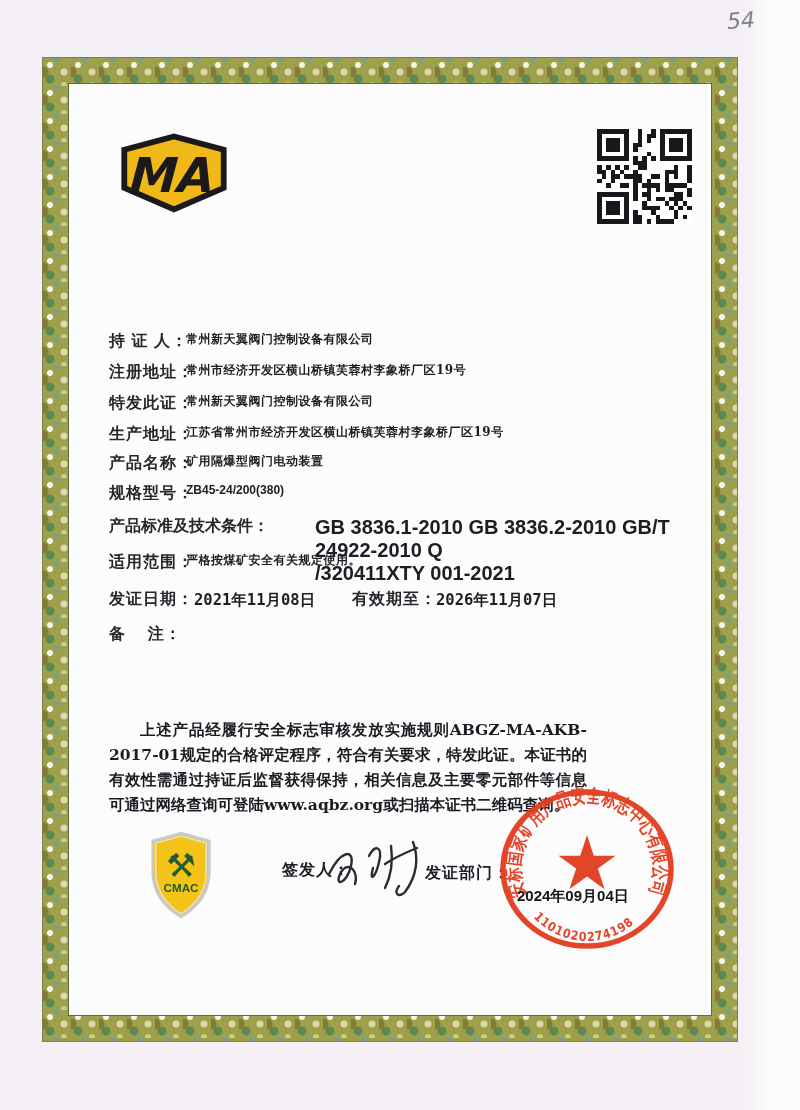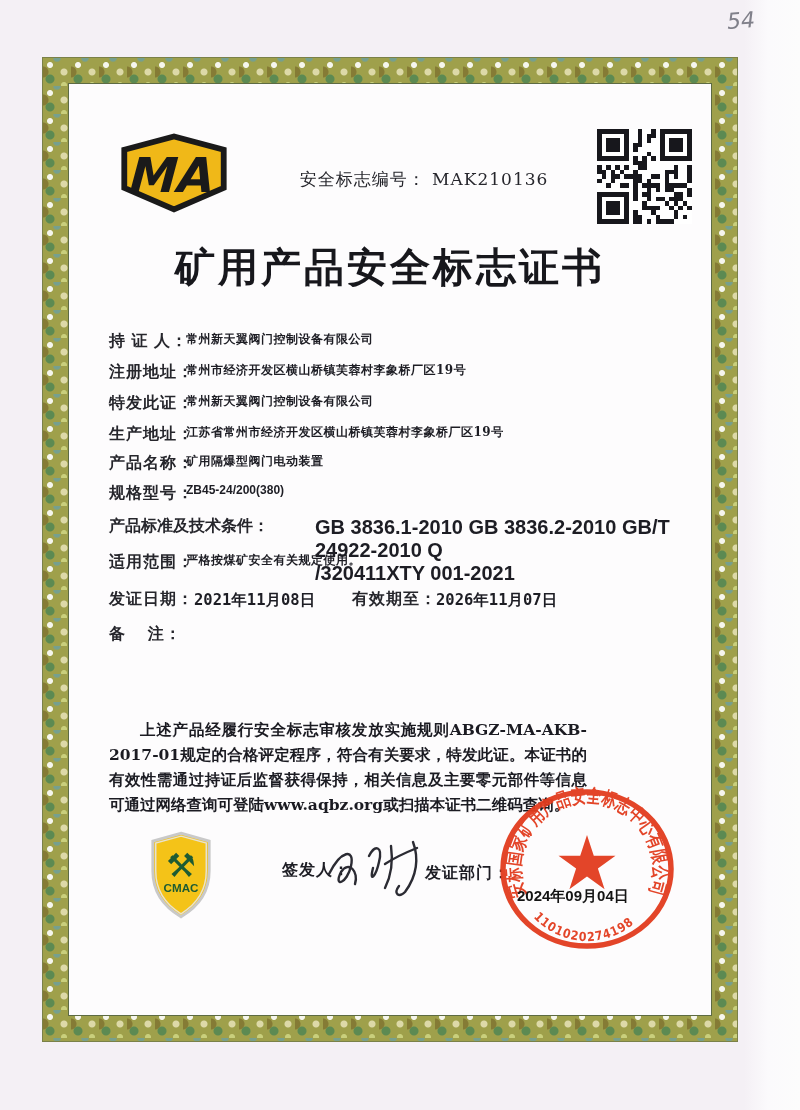--- a/index.html
+++ b/index.html
@@ -88,24 +88,20 @@
 
 <div class="band"></div>
 
 <div class="inner">
 
   <svg class="ma-logo" viewBox="0 0 140 100">
     <polygon points="10,22 70,6 130,22 130,68 70,94 10,68" fill="#f0b818" stroke="#1a1a1a" stroke-width="7"></polygon>
     <text x="72" y="73" text-anchor="middle" font-family="DejaVu Sans, sans-serif" font-weight="bold" font-style="italic" font-size="58" fill="#1a1a1a" transform="skewX(-4)">MA</text>
   </svg>
 
-  <div class="certno">
-    <span>安全标志编号：</span>
-    <span>MAK210136</span>
-  </div>
 
   <div class="qr" id="qr">
       <i class="on"></i>
       <i class="on"></i>
       <i class="on"></i>
       <i class="on"></i>
       <i class="on"></i>
       <i class="on"></i>
       <i class="on"></i>
       <i></i>
@@ -537,21 +533,20 @@
       <i class="on"></i>
       <i class="on"></i>
       <i class="on"></i>
       <i class="on"></i>
       <i></i>
       <i></i>
       <i></i>
       <i></i>
     </div>
 
-  <div class="doc-title">矿用产品安全标志证书</div>
 
   <div class="row" style="top:247px">
     <span class="lbl">持 证 人：</span>
     <span class="val">常州新天翼阀门控制设备有限公司</span>
   </div>
   <div class="row" style="top:278px">
     <span class="lbl">注册地址：</span>
     <span class="val">常州市经济开发区横山桥镇芙蓉村李象桥厂区19号</span>
   </div>
   <div class="row" style="top:309px">

